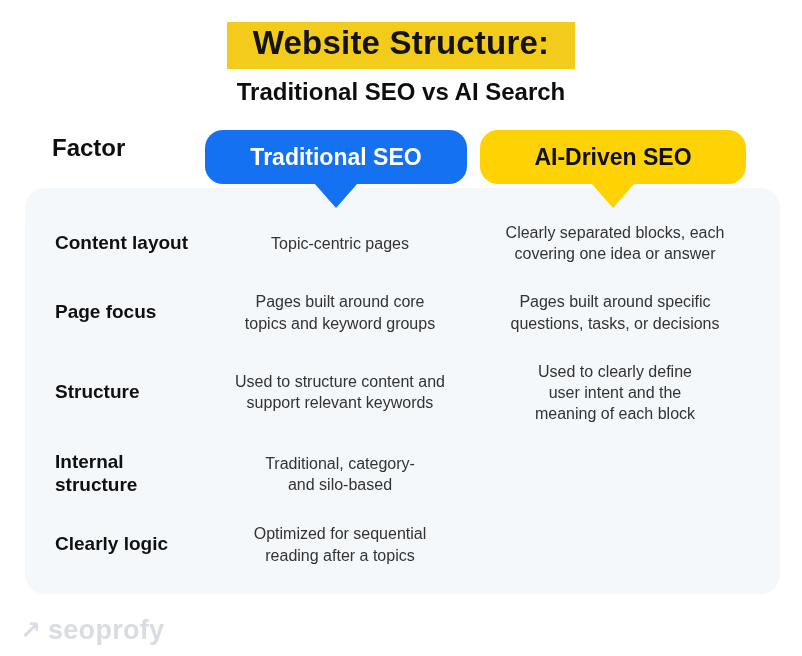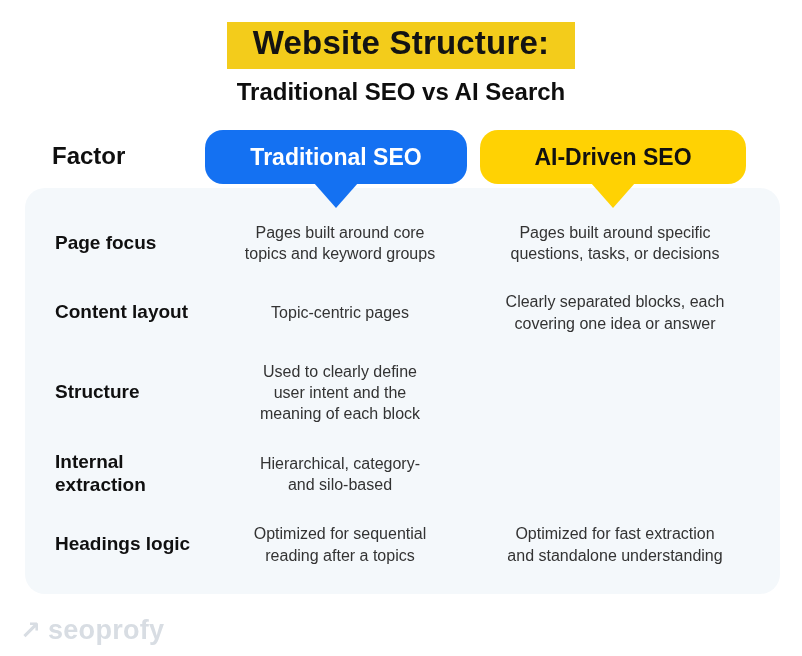--- a/index.html
+++ b/index.html
@@ -26,21 +26,21 @@
   .subtitle {
     margin-top: 9px;
     font-size: 24px;
     font-weight: 700;
     color: #0e0e0e;
   }
 
   
   .header-row { position: relative; height: 56px; margin-top: 24px; z-index: 2; }
   .factor-label {
-    position: absolute; left: 52px; top: 12px;
+    position: absolute; left: 52px; top: 4px;
     font-size: 24px; font-weight: 800; color: #0f0f0f;
   }
   .pill {
     position: absolute; top: 0; height: 54px;
     border-radius: 18px;
     display: flex; align-items: center; justify-content: center;
     font-size: 23px; font-weight: 800;
   }
   .pill-blue   { left: 205px; width: 262px; background: #1471F2; color: #ffffff; }
   .pill-yellow { left: 480px; width: 266px; background: #FFD203; color: #111111; }
@@ -109,53 +109,53 @@
 
 <div class="header-row">
   <div class="factor-label">Factor</div>
   <div class="pill pill-yellow">AI-Driven SEO</div>
   <div class="pill pill-blue">Traditional SEO</div>
 </div>
 
 <div class="panel">
 
   <div class="row">
+    <div class="row-label">Content layout</div>
+    <div class="cell">Topic-centric pages</div>
+    <div class="cell">Clearly separated blocks, each
+covering one idea or answer</div>
+  </div>
+
+  <div class="row">
     <div class="row-label">Page focus</div>
     <div class="cell">Pages built around core
 topics and keyword groups</div>
     <div class="cell">Pages built around specific
 questions, tasks, or decisions</div>
   </div>
 
   <div class="row">
-    <div class="row-label">Content layout</div>
-    <div class="cell">Topic-centric pages</div>
-    <div class="cell">Clearly separated blocks, each
-covering one idea or answer</div>
-  </div>
-
-  <div class="row">
     <div class="row-label">Structure</div>
+    <div class="cell">Used to structure content and
+support relevant keywords</div>
     <div class="cell">Used to clearly define
 user intent and the
 meaning of each block</div>
   </div>
 
   <div class="row">
-    <div class="row-label">Internal extraction</div>
-    <div class="cell">Hierarchical, category-
+    <div class="row-label">Internal structure</div>
+    <div class="cell">Traditional, category-
 and silo-based</div>
   </div>
 
   <div class="row">
-    <div class="row-label">Headings logic</div>
+    <div class="row-label">Clearly logic</div>
     <div class="cell">Optimized for sequential
 reading after a topics</div>
-    <div class="cell">Optimized for fast extraction
-and standalone understanding</div>
   </div>
 
 </div>
 
 <div class="footer">
   <span class="logo-arrow">↗</span>
   <span class="logo-text">seoprofy</span>
 </div>
 
 </body></html>

